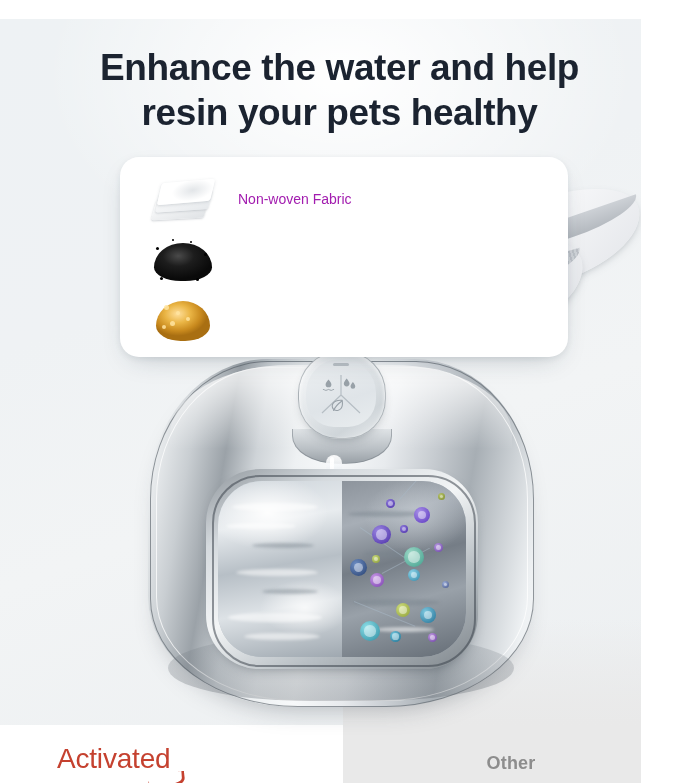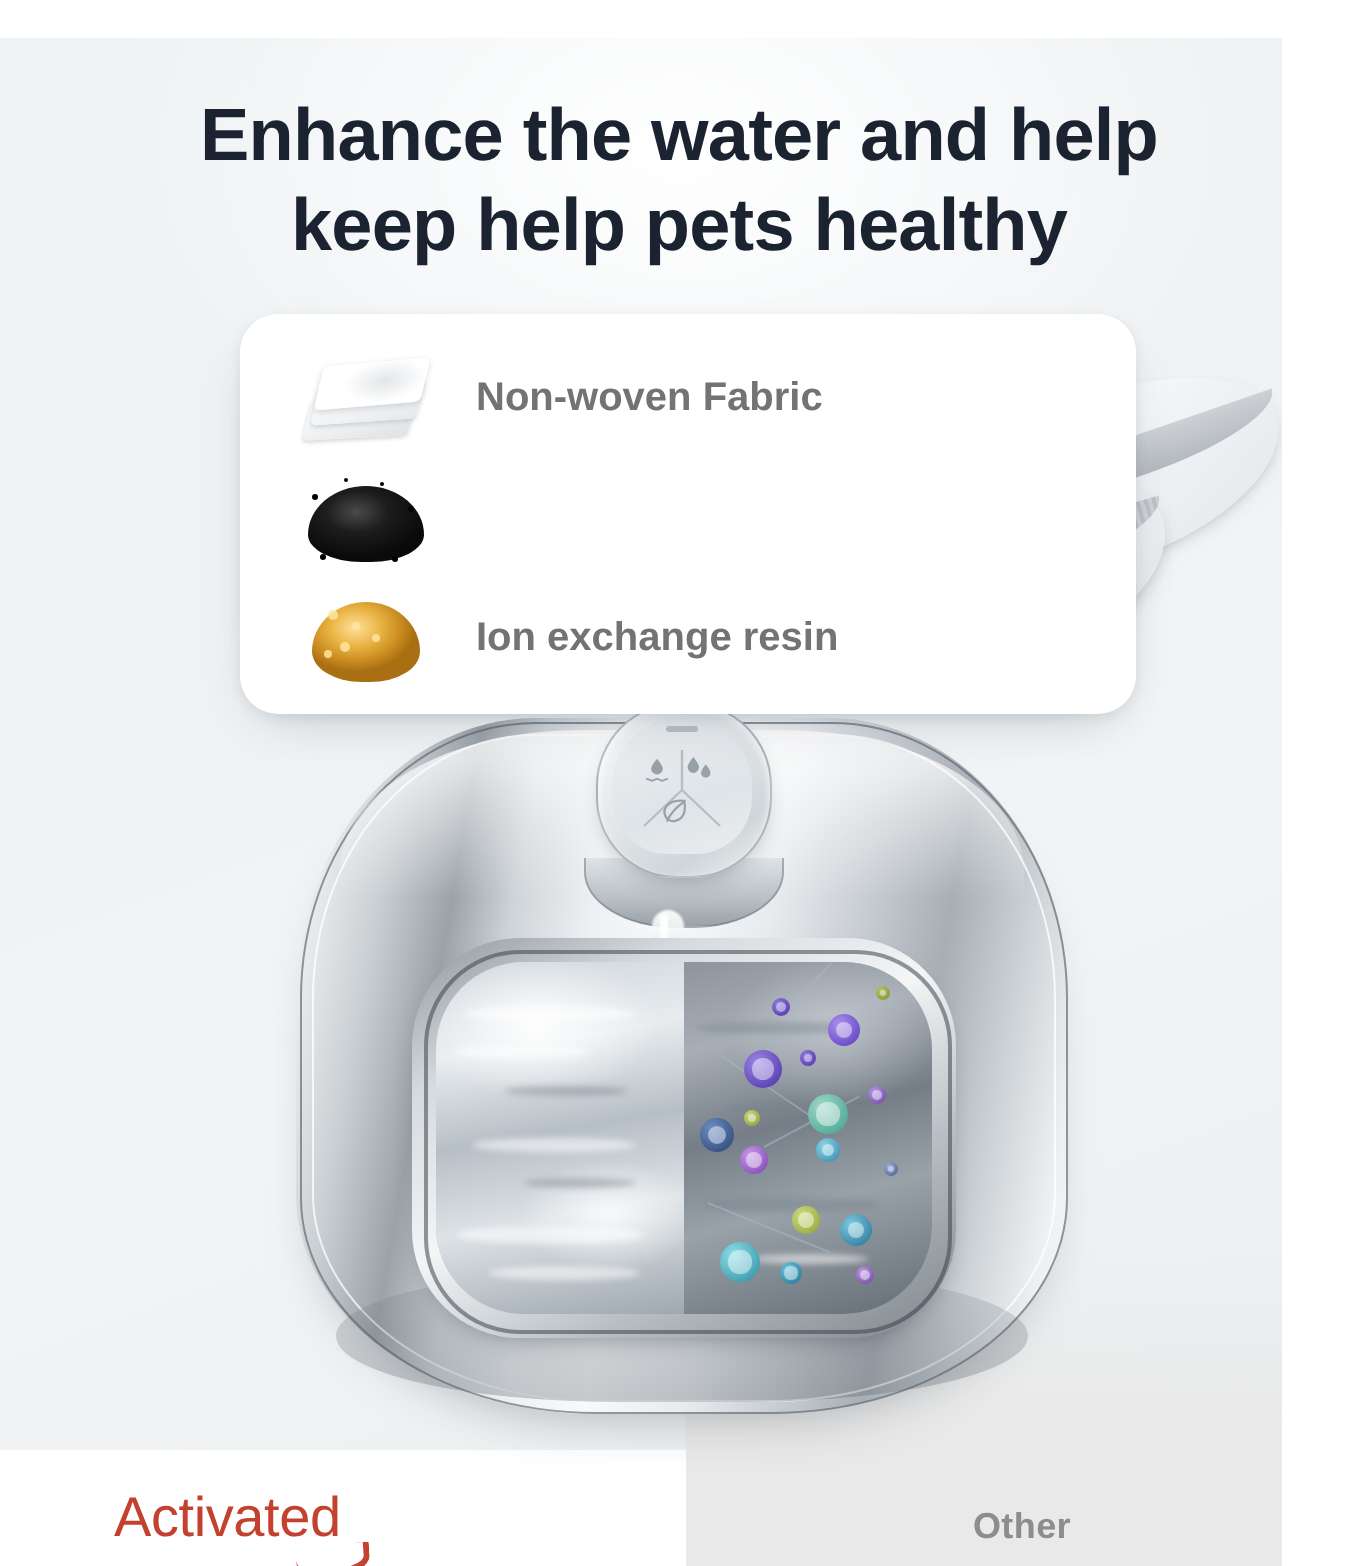--- a/index.html
+++ b/index.html
@@ -184,21 +184,21 @@
     z-index:5;overflow:hidden;
   }
   .rowlist{position:absolute;left:0;top:0;width:448px;height:200px;}
   .row{position:absolute;left:26px;width:300px;height:52px;}
   .row:nth-child(1){top:16px;}
   .row:nth-child(2){top:76px;}
   .row:nth-child(3){top:136px;}
   .row-ico{position:absolute;left:0;top:0;width:72px;height:52px;}
   .row-label{
     position:absolute;left:92px;top:0;height:52px;line-height:52px;
-    font-size:20px;color:#737373;white-space:nowrap;font-weight:bold;
+    font-size:14px;color:#a21caf;white-space:nowrap;
   }
 
   
   .fab{position:absolute;border-radius:3px;}
   .fab1{left:8px;top:26px;width:52px;height:20px;
     background:linear-gradient(160deg,#ffffff,#dfe2e5);
     transform:skewX(-18deg) rotate(-3deg);
     box-shadow:0 1px 2px rgba(120,130,140,.35);}
   .fab2{left:12px;top:18px;width:52px;height:20px;
     background:linear-gradient(160deg,#ffffff,#e6e9ec);
@@ -276,21 +276,21 @@
 
 <div id="stage">
 
   <div class="bg-top"></div>
   <div class="bg-right-shade"></div>
   <div class="bg-bottom-left"></div>
   <div class="bg-bottom-right"></div>
 
   <div class="headline">
     <span>Enhance the water and help</span>
-    <span>keep help pets healthy</span>
+    <span>resin your pets healthy</span>
   </div>
 
   <div class="fountain">
     <div class="fount-body"></div>
     <div class="fount-outline"></div>
     <div class="fount-outline2"></div>
     <div class="fount-rim-top"></div>
     <div class="fount-shadow-bottom"></div>
     <div class="fount-vent"></div>
 
@@ -403,21 +403,20 @@
 
       <div class="row">
         <span class="row-ico">
           <i class="resin"></i>
           <i class="resin-bead" style="left:18px;top:12px;width:5px;height:5px;"></i>
           <i class="resin-bead" style="left:30px;top:18px;width:4px;height:4px;"></i>
           <i class="resin-bead" style="left:24px;top:28px;width:5px;height:5px;"></i>
           <i class="resin-bead" style="left:40px;top:24px;width:4px;height:4px;"></i>
           <i class="resin-bead" style="left:16px;top:32px;width:4px;height:4px;"></i>
         </span>
-        <span class="row-label">Ion exchange resin</span>
       </div>
 
     </div>
   </div>
 
   <div class="brand">Activated</div>
   <div class="brand-swoosh"></div>
   <div class="other-label">Other</div>
 
 </div>

